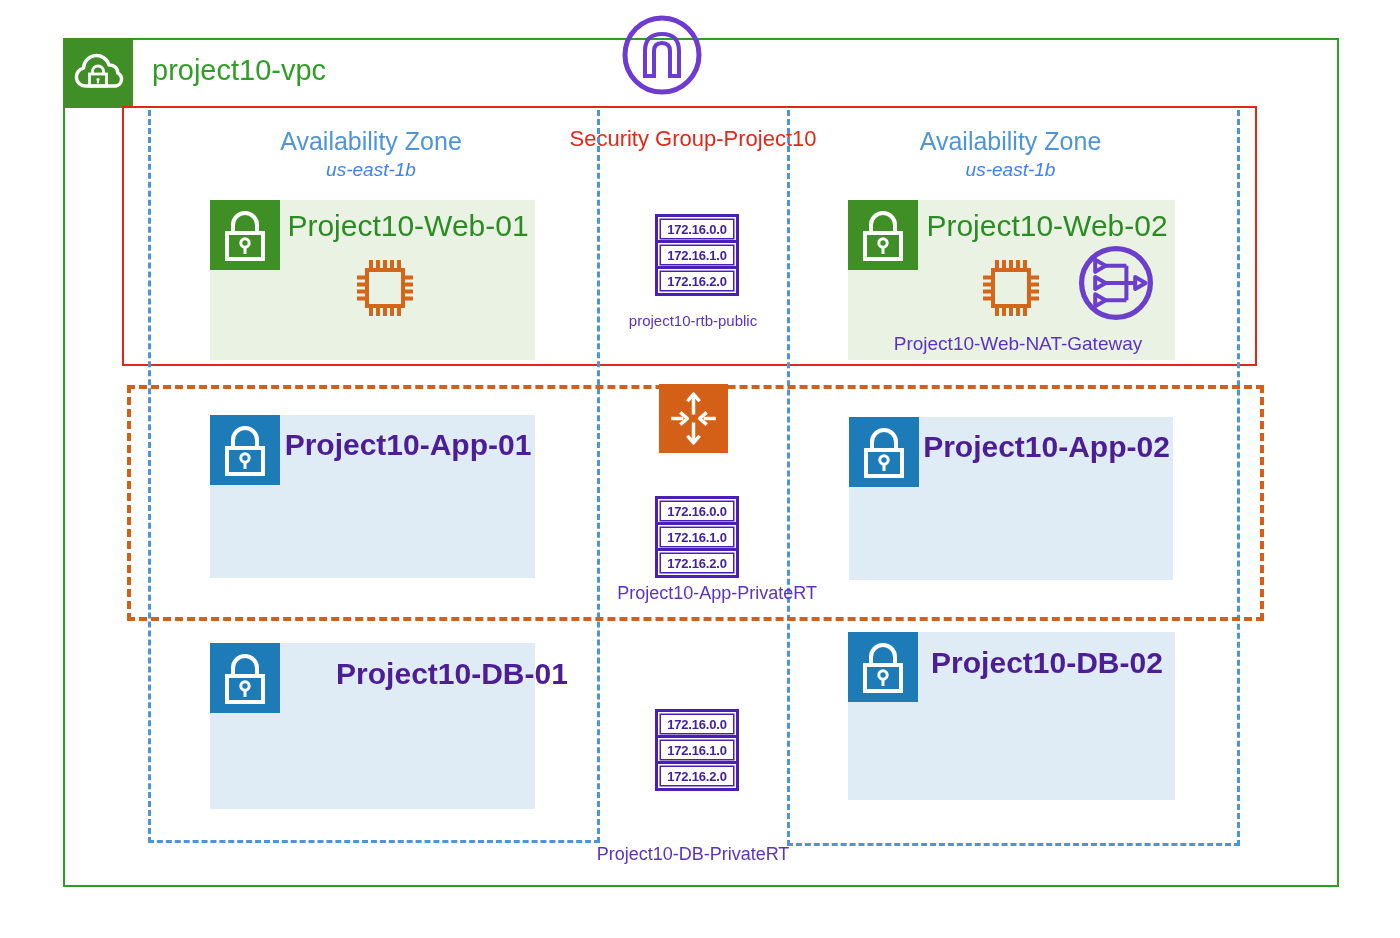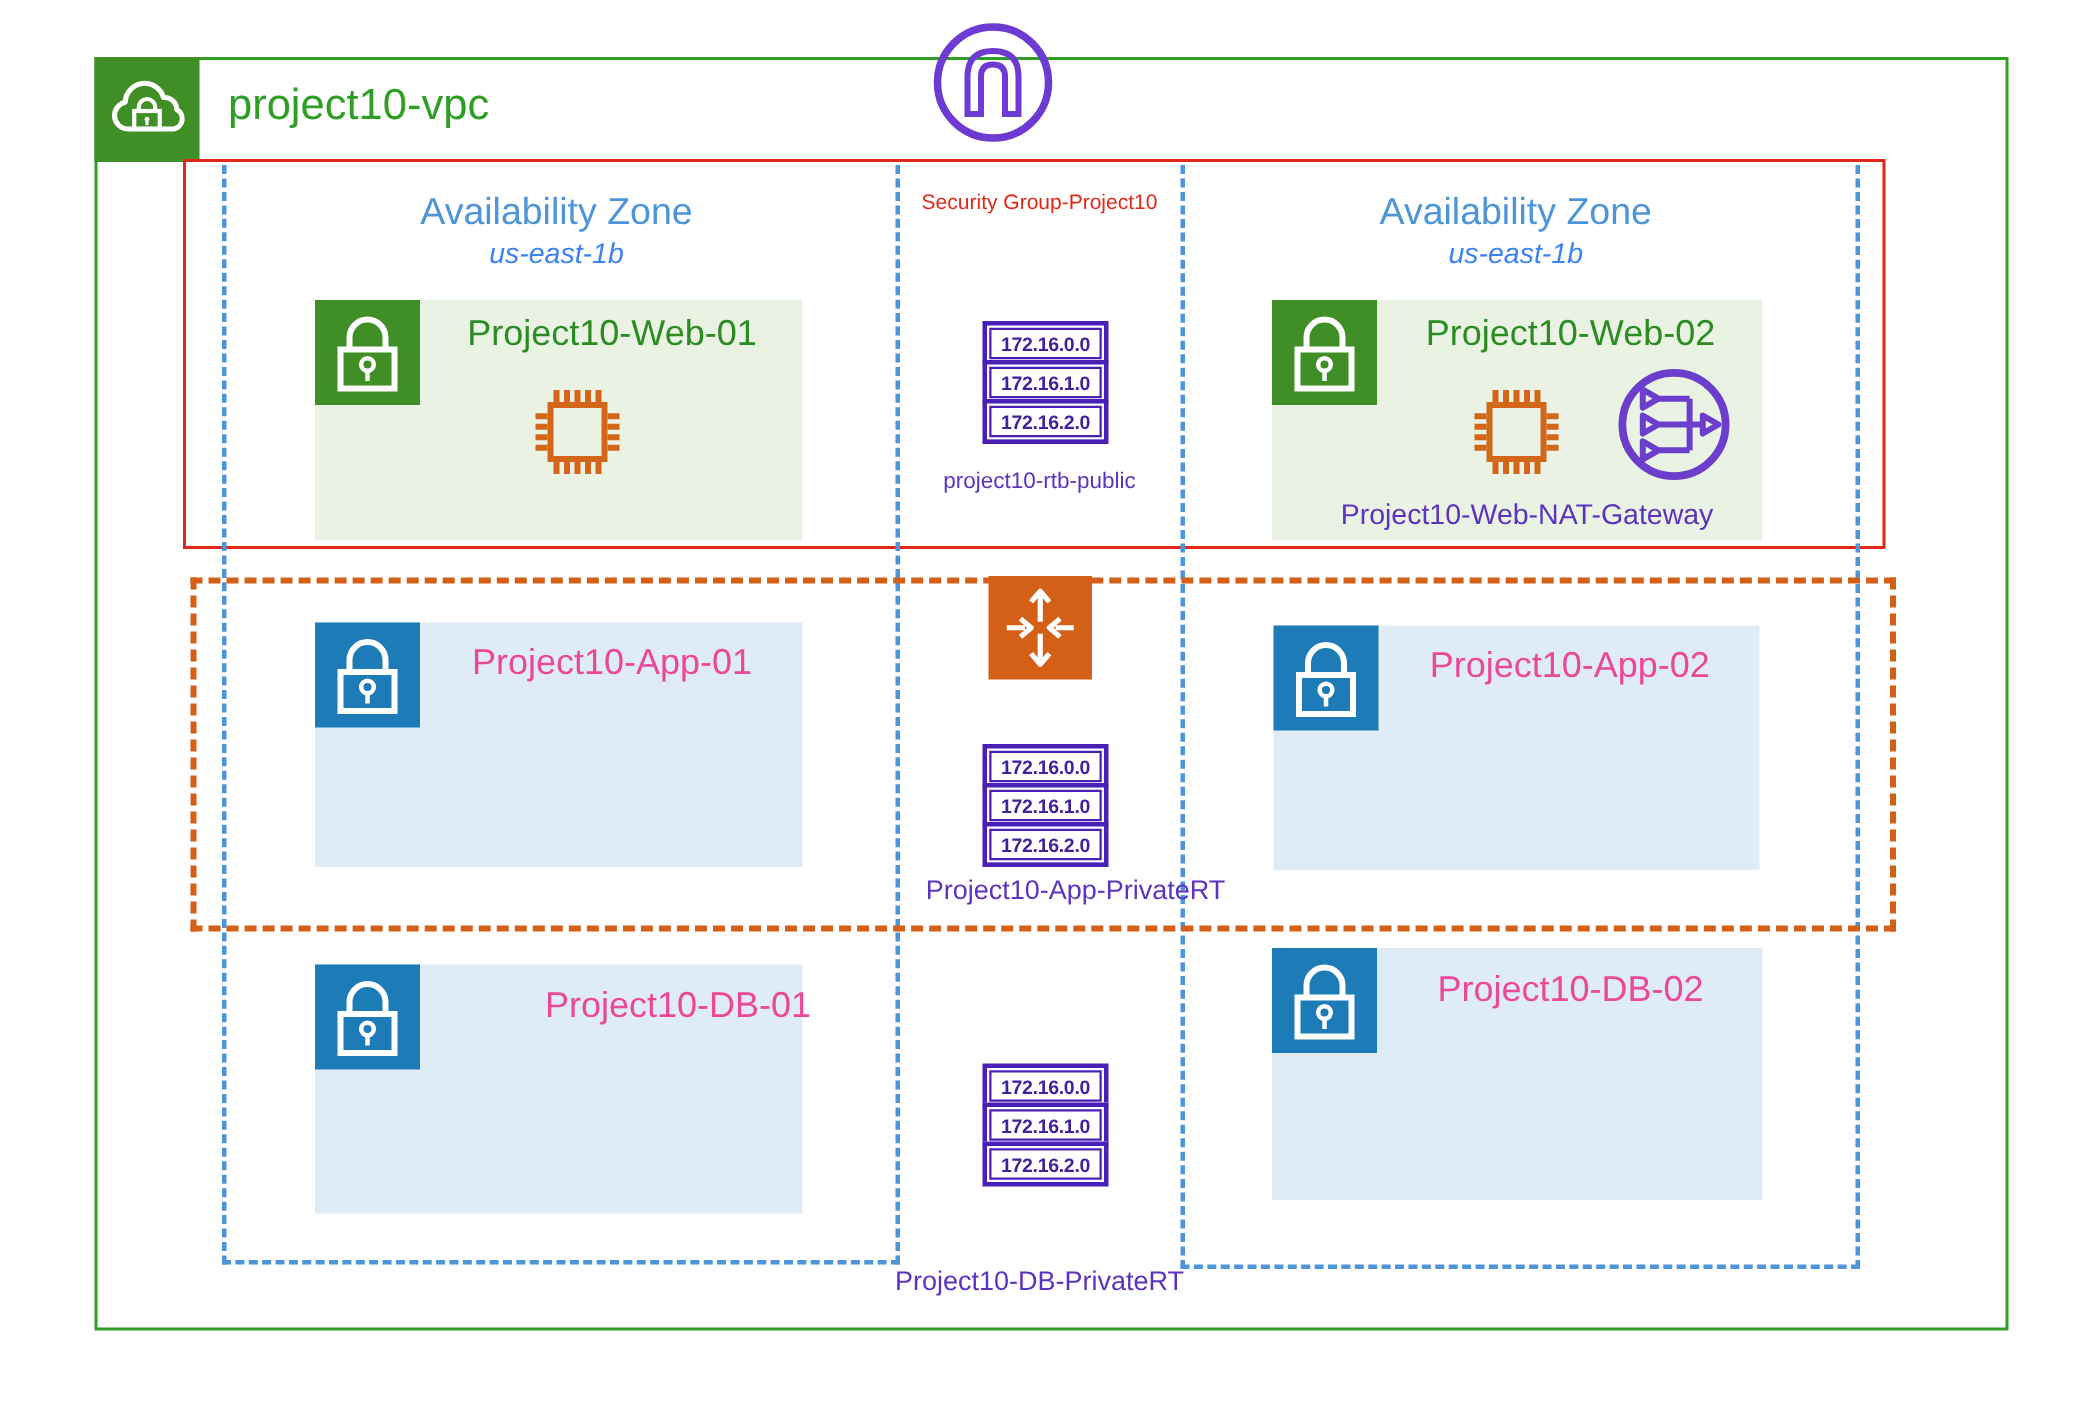--- a/index.html
+++ b/index.html
@@ -10,40 +10,40 @@
   .abs { position:absolute; }
 
   
   .vpc-box   { left:63px;  top:38px;  width:1272px; height:845px; border:2px solid #2f9e25; }
   .vpc-icon  { left:63px;  top:38px;  width:70px;  height:70px;  background:#3f8e26; }
   .vpc-title { left:152px; top:54px;  font-size:29px; color:#2f9e25; }
 
   .logo      { left:620px; top:13px; }
 
   .sg-box    { left:122px; top:106px; width:1131px; height:256px; border:2px solid #e12717; }
-  .sg-label  { left:493px; top:126px; width:400px; text-align:center; font-size:14px; color:#e12717; }
+  .sg-label  { left:493px; top:126px; width:400px; text-align:center; font-size:22px; color:#e12717; }
 
   .az        { border:3px dashed #4d94d9; border-top:none; }
   .az-left   { left:148px; top:110px; width:446px; height:730px; }
   .az-right  { left:787px; top:110px; width:447px; height:733px; }
   .az-title  { font-size:25px; color:#4d94d9; text-align:center; }
   .az-sub    { font-size:19px; color:#3b82f6; text-align:center;font-style:italic; }
 
   .orange-box{ left:127px; top:385px; width:1129px; height:228px; border:4px dashed #d45f17; }
 
   
   .subnet         { }
   .green-bg       { background:#eaf2e4; }
   .blue-bg        { background:#dfecf6; }
   .lock           { width:70px; height:70px; }
   .lock-green     { background:#3f8e26; }
   .lock-blue      { background:#1d7cb8; }
-  .subnet-title   { font-size:24px; text-align:center; }
+  .subnet-title   { font-size:30px; text-align:center; }
   .t-green        { color:#2c8c24; }
-  .t-blue         { color:#ec4899; }
+  .t-blue         { color:#4c1d95;font-weight:bold; }
 
   
   .rtb {
     left:655px; width:78px; height:24px; background:#ffffff;
     border:3px solid #4a1fb8;
     box-shadow: inset 0 0 0 1.5px #ffffff, inset 0 0 0 3px #4a1fb8;
     color:#42219f; font-weight:700; font-size:13px; letter-spacing:-0.2px;
     display:flex; align-items:center; justify-content:center;
   }
   .rtb-label { color:#5b33c0; font-size:18px; text-align:center; }

